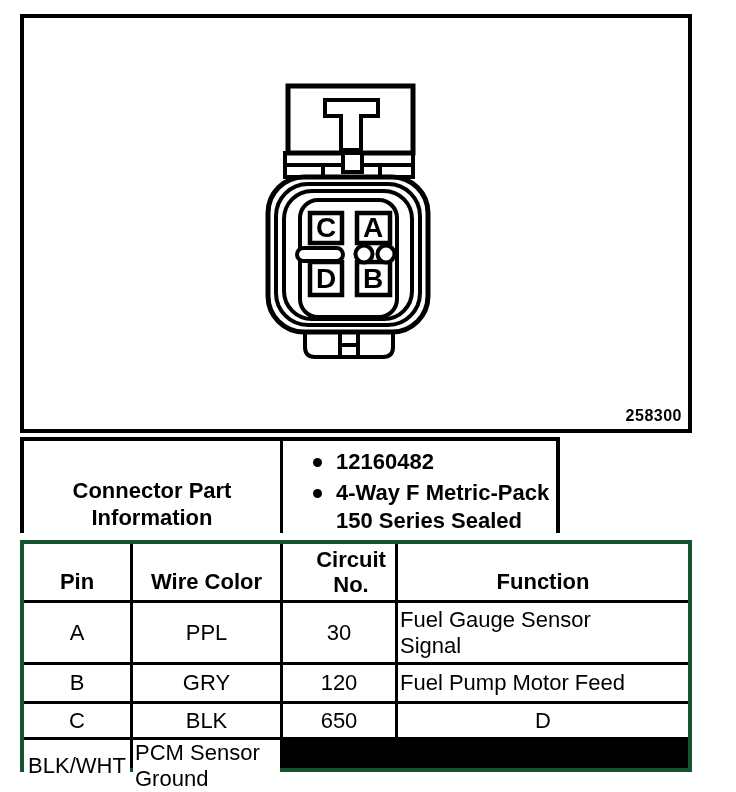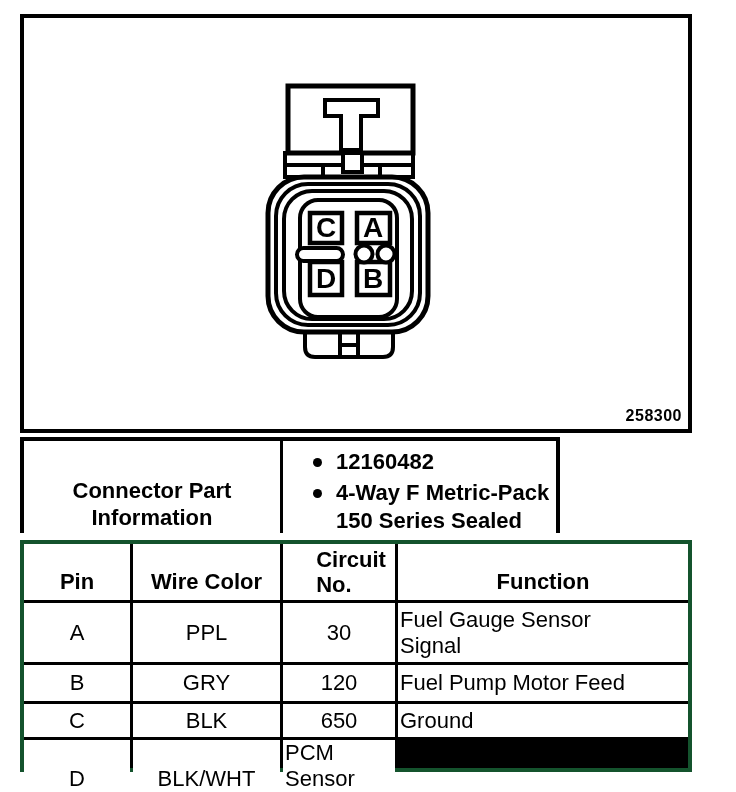--- a/index.html
+++ b/index.html
@@ -27,21 +27,21 @@
     position:absolute;left:20px;top:540px;width:672px;height:232px;
     background:#000;border:4px solid #14532d;box-sizing:border-box;
     display:grid;
     grid-template-columns:106px 147px 112px 1fr;
     grid-template-rows:56px 59px 36px 33px 1fr;
     gap:3px;
   }
   .cell{background:#fff;display:flex;align-items:center;justify-content:center;
         font-size:22px;box-sizing:border-box;}
   .hdr{font-weight:bold;align-items:flex-end;padding-bottom:5px;}
-  .hdr.two-line{white-space:pre-line;line-height:25px;padding-bottom:3px;padding-left:24px;}
+  .hdr.two-line{white-space:pre-line;text-align:center;line-height:25px;padding-bottom:3px;padding-left:24px;}
   .fn{justify-content:flex-start;padding-left:2px;white-space:pre-line;line-height:26px;}
   .title-cell{flex-direction:column;}
   .title-text{font-weight:bold;font-size:22px;line-height:27px;text-align:center;max-width:200px;}
   .details-cell{justify-content:flex-start;align-items:flex-start;flex-direction:column;
                 padding:7px 0 0 30px;}
   .bullet-row{display:flex;align-items:flex-start;margin-bottom:3px;}
   .dot{width:9px;height:9px;border-radius:50%;background:#000;margin:10px 14px 0 0;flex:0 0 auto;}
   .bullet-text{font-weight:bold;font-size:22px;line-height:28px;white-space:pre-line;}
   svg text{font-family:"Liberation Sans", sans-serif;font-weight:bold;}
 </style>
@@ -121,18 +121,17 @@
 Signal</div>
 
   <div class="cell">B</div>
   <div class="cell">GRY</div>
   <div class="cell">120</div>
   <div class="cell fn">Fuel Pump Motor Feed</div>
 
   <div class="cell">C</div>
   <div class="cell">BLK</div>
   <div class="cell">650</div>
-  <div class="cell fn">Ground</div>
 
   <div class="cell">D</div>
   <div class="cell">BLK/WHT</div>
   <div class="cell fn">PCM Sensor Ground</div>
 </div>
 
 </body></html>

